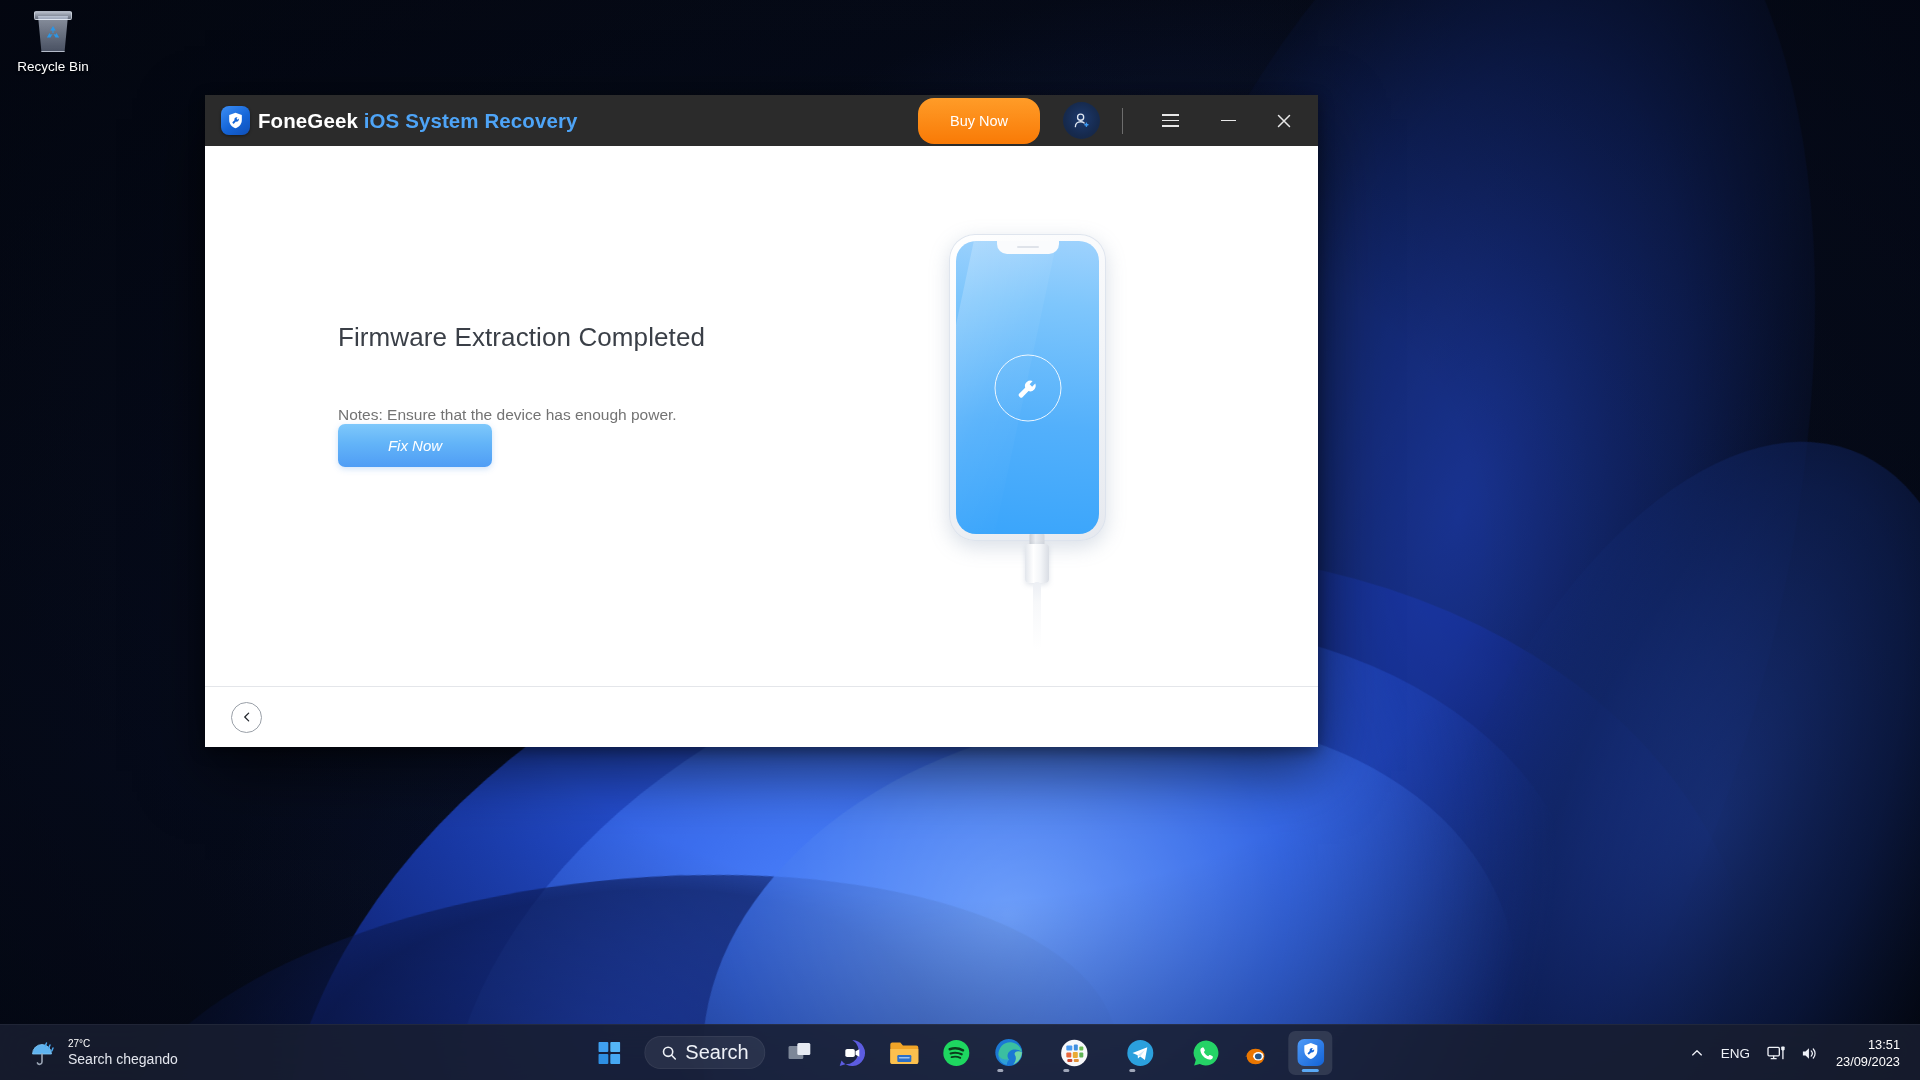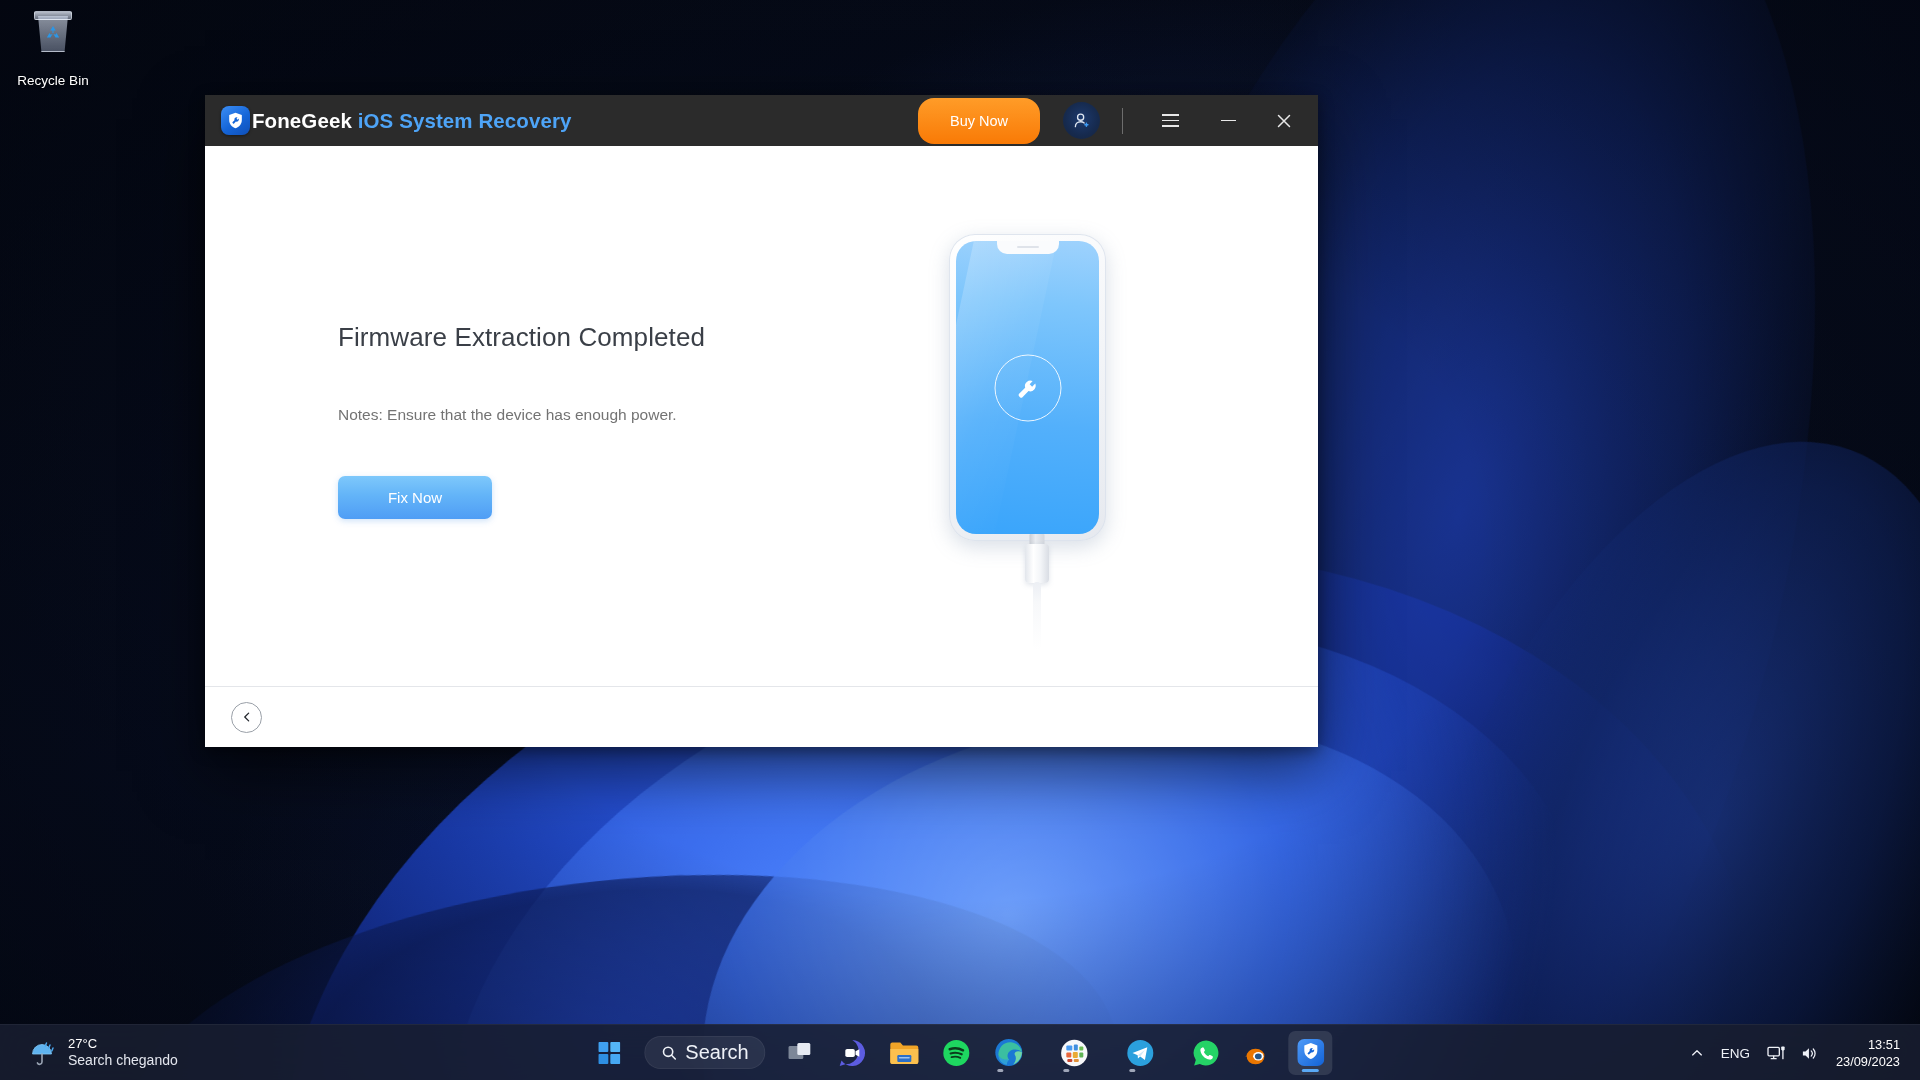--- a/index.html
+++ b/index.html
@@ -58,21 +58,21 @@
     opacity:.75;
   }
   .vign{
     position:absolute; inset:0;
     background:radial-gradient(ellipse 1300px 900px at 50% 50%, rgba(0,0,0,0) 40%, rgba(2,5,14,.72) 100%);
   }
 
   
   #recycle-bin{
     position:absolute; left:8px; top:8px; width:90px;
-    display:flex; flex-direction:column; align-items:center; gap:19px;
+    display:flex; flex-direction:column; align-items:center; gap:5px;
   }
   .bin-glyph{ width:46px; height:46px; position:relative; }
   .bin-body{
     position:absolute; left:6px; top:8px; width:34px; height:36px;
     background:linear-gradient(180deg, rgba(205,214,230,.66), rgba(150,163,188,.48));
     clip-path:polygon(6% 0, 94% 0, 84% 100%, 16% 100%);
     border:1px solid rgba(225,232,245,.5);
   }
   .bin-lid{
     position:absolute; left:4px; top:3px; width:38px; height:9px;
@@ -100,21 +100,21 @@
     display:flex; align-items:center; padding:0 0 0 16px;
     position:relative;
   }
   .logo-mark{
     width:29px;height:29px;border-radius:8px;
     background:linear-gradient(145deg,#3c8ef5 0%,#1565d8 55%,#0f4fb8 100%);
     display:flex;align-items:center;justify-content:center; flex:0 0 auto;
     box-shadow:0 1px 3px rgba(0,0,0,.4);
   }
   .app-title{
-    margin-left:2px; font-size:20.5px; font-weight:bold; letter-spacing:.1px;
+    margin-left:8px; font-size:20.5px; font-weight:bold; letter-spacing:.1px;
     white-space:nowrap;
   }
   .t-white{ color:#ffffff; }
   .t-blue{ color:#4ea4f7; }
   .title-right{
     position:absolute; right:0; top:0; height:51px;
     display:flex; align-items:center; gap:0;
   }
   #buy-now{
     width:122px;height:46px;border-radius:16px;
@@ -152,26 +152,26 @@
   #text-col{
     position:absolute; left:133px; top:176px; width:520px;
   }
   #headline{
     font-size:26px; color:#3a3f47; font-weight:normal; letter-spacing:.1px;
   }
   #notes{
     margin-top:53px; font-size:15.5px; color:#737373;
   }
   #fix-now{
-    margin-top:52px; width:154px;height:43px;border-radius:7px;
+    width:154px;height:43px;border-radius:7px;
     background:linear-gradient(180deg,#7ec8fb 0%,#63b4f8 45%,#4f9df5 100%);
     border:none;color:#fff;font-size:15px;cursor:pointer;
     font-family:inherit;
     box-shadow:0 2px 6px rgba(80,150,230,.28);
-    display:flex;align-items:center;justify-content:center;
+    display:flex;align-items:center;justify-content:center;font-style:italic;
   }
 
   
   #phone-illu{
     position:absolute; left:744px; top:88px; width:175px; height:420px;
   }
   .phone-frame{
     position:absolute; left:0; top:0; width:157px; height:307px;
     background:linear-gradient(150deg,#ffffff 0%,#f3f5f8 50%,#e6e9ef 100%);
     border-radius:26px;
@@ -242,21 +242,21 @@
     border-top:1px solid rgba(255,255,255,.05);
     display:flex; align-items:center;
   }
   #weather{
     position:absolute; left:16px; top:0; height:56px;
     display:flex;align-items:center;gap:10px; padding:0 12px; border-radius:5px;
     cursor:pointer;
   }
   .umbrella{ width:30px;height:30px;position:relative; }
   .wx-text{ line-height:1.25; }
-  .wx-temp{ color:#fff; font-size:13px; }
+  .wx-temp{ color:#fff; font-size:10px; }
   .wx-desc{ color:#e3e6ee; font-size:14px; }
 
   #taskbar-center{
     position:absolute; left:50%; transform:translateX(-50%);
     display:flex; align-items:center; gap:8px; height:56px;
   }
   .tb-item{
     width:44px;height:44px;border-radius:7px;
     display:flex;align-items:center;justify-content:center;
     cursor:pointer; position:relative;

